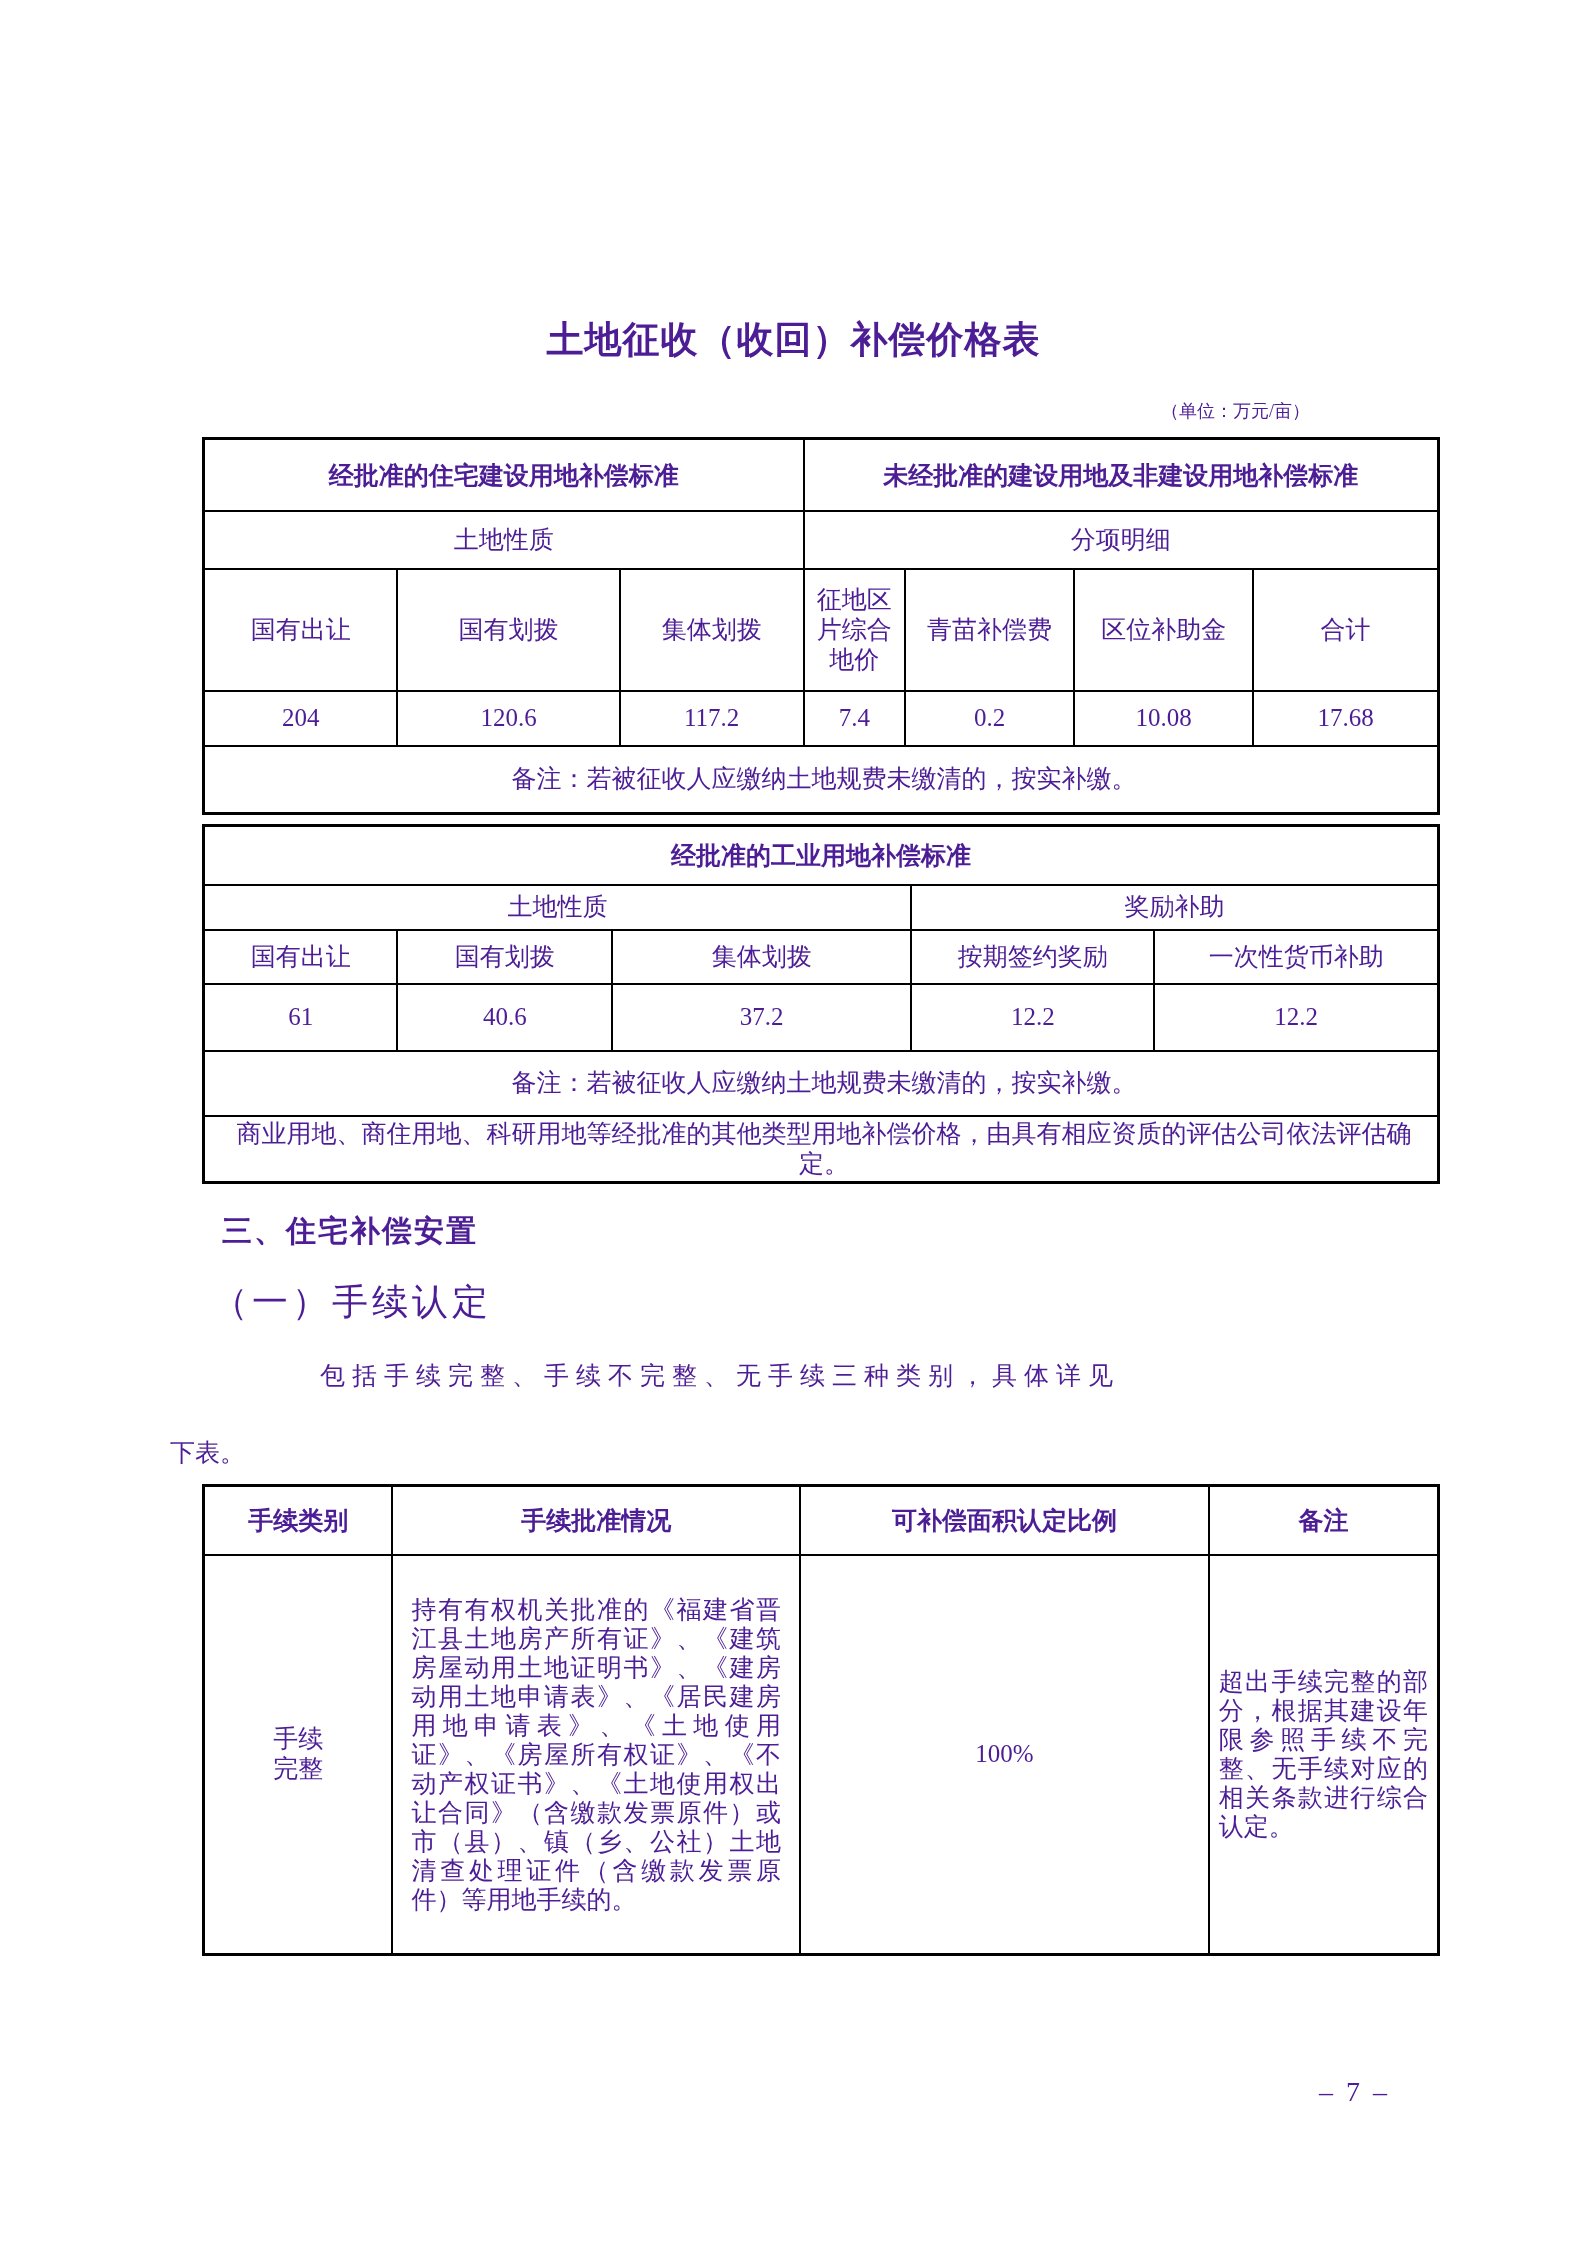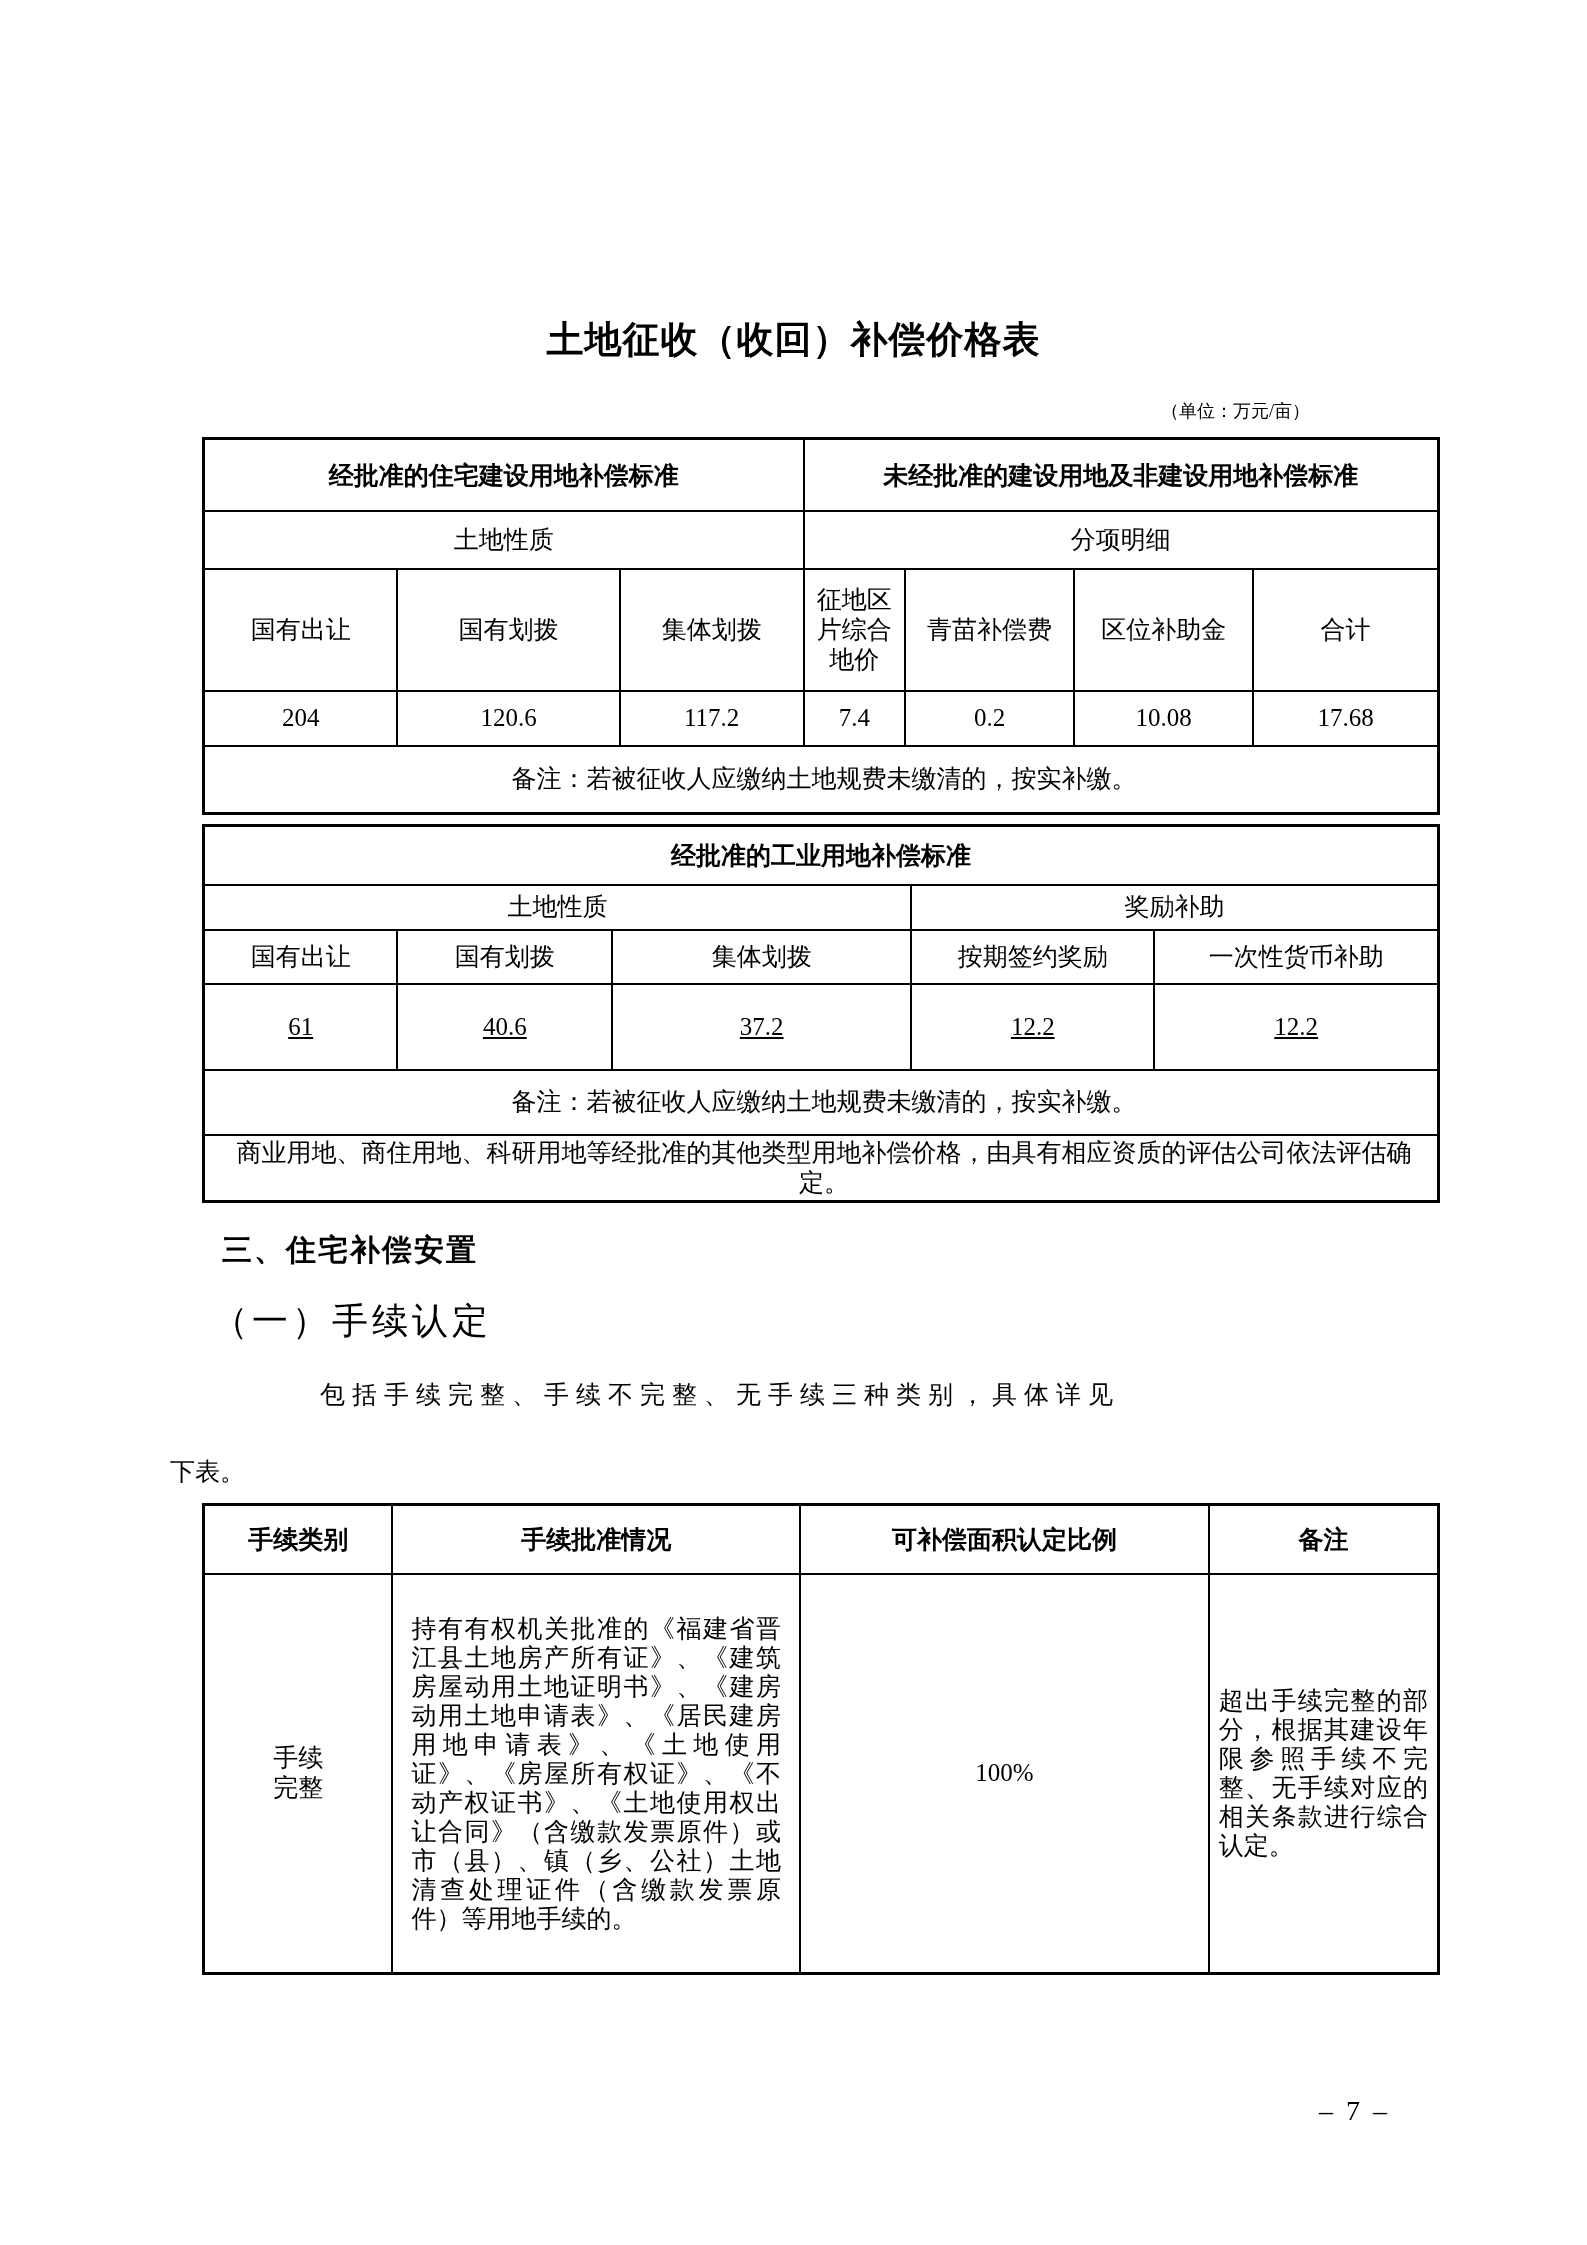--- a/index.html
+++ b/index.html
@@ -2,21 +2,21 @@
 <html><head>
 <meta charset="utf-8">
 <style>
   * { box-sizing: border-box; }
   html, body { margin: 0; padding: 0; background: #fff; }
   .page {
     position: relative;
     width: 1587px;
     height: 2245px;
     background: #ffffff;
-    color: #000000;
+    color: #4c1d95;
     font-family: "Liberation Serif", serif;
     overflow: hidden;
   }
   .doc-title {
     padding-top: 316px;
     text-align: center;
     font-family: "Liberation Sans", sans-serif;
     font-weight: bold;
     font-size: 37px;
     line-height: 48px;
@@ -52,21 +52,21 @@
     font-weight: bold;
   }
   .note-cell {
     text-align: right;
     padding-left: 14px !important;
   }
   .narrow-wrap { padding: 2px 10px !important; }
   .pre-line { white-space: pre-line; }
   .rh72 { height: 72px; }  .rh58 { height: 58px; }  .rh122 { height: 122px; }
   .rh55 { height: 55px; }  .rh68 { height: 68px; }  .rh59 { height: 59px; }
-  .rh45 { height: 45px; }  .rh54 { height: 54px; }  .rh67 { height: 86px; text-decoration: underline; }
+  .rh45 { height: 45px; }  .rh54 { height: 54px; }  .rh67 { height: 67px; }
   .rh65 { height: 65px; }  .rh62 { height: 62px; }
   .section-heading {
     margin: 22px 0 0 222px;
     font-family: "Liberation Sans", sans-serif;
     font-weight: bold;
     font-size: 30px;
     line-height: 50px;
     letter-spacing: 2px;
   }
   .sub-heading {

